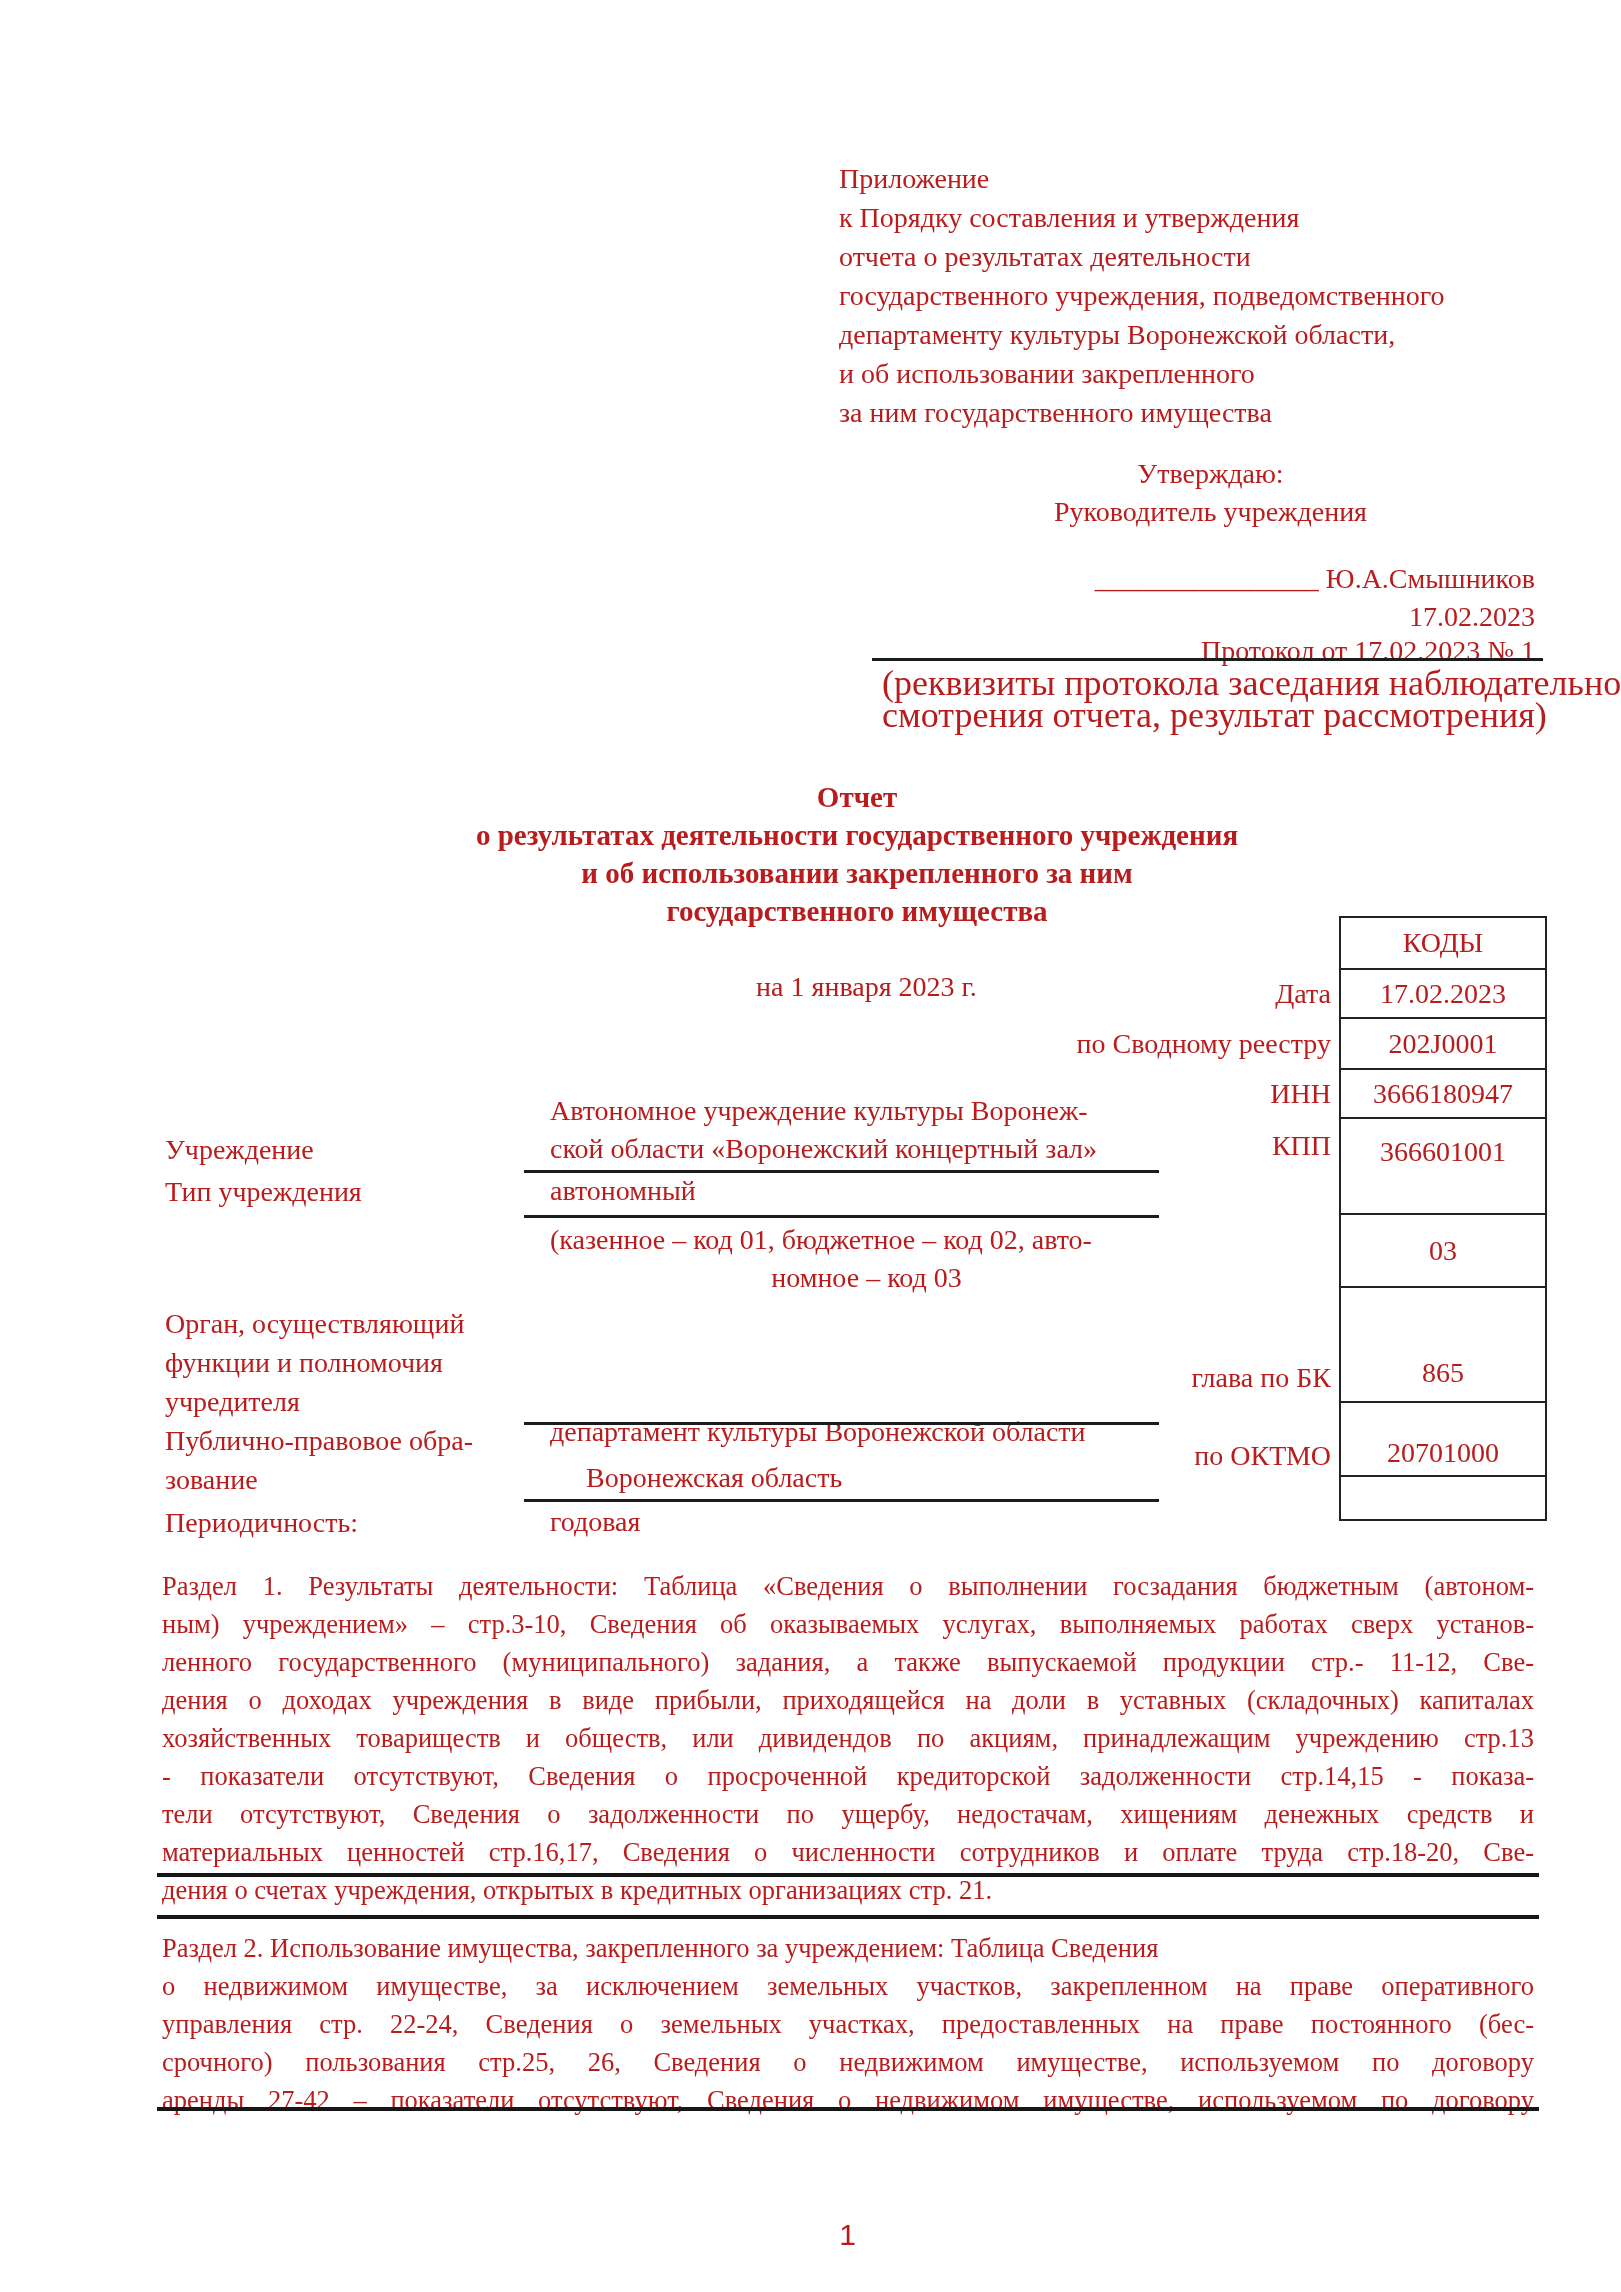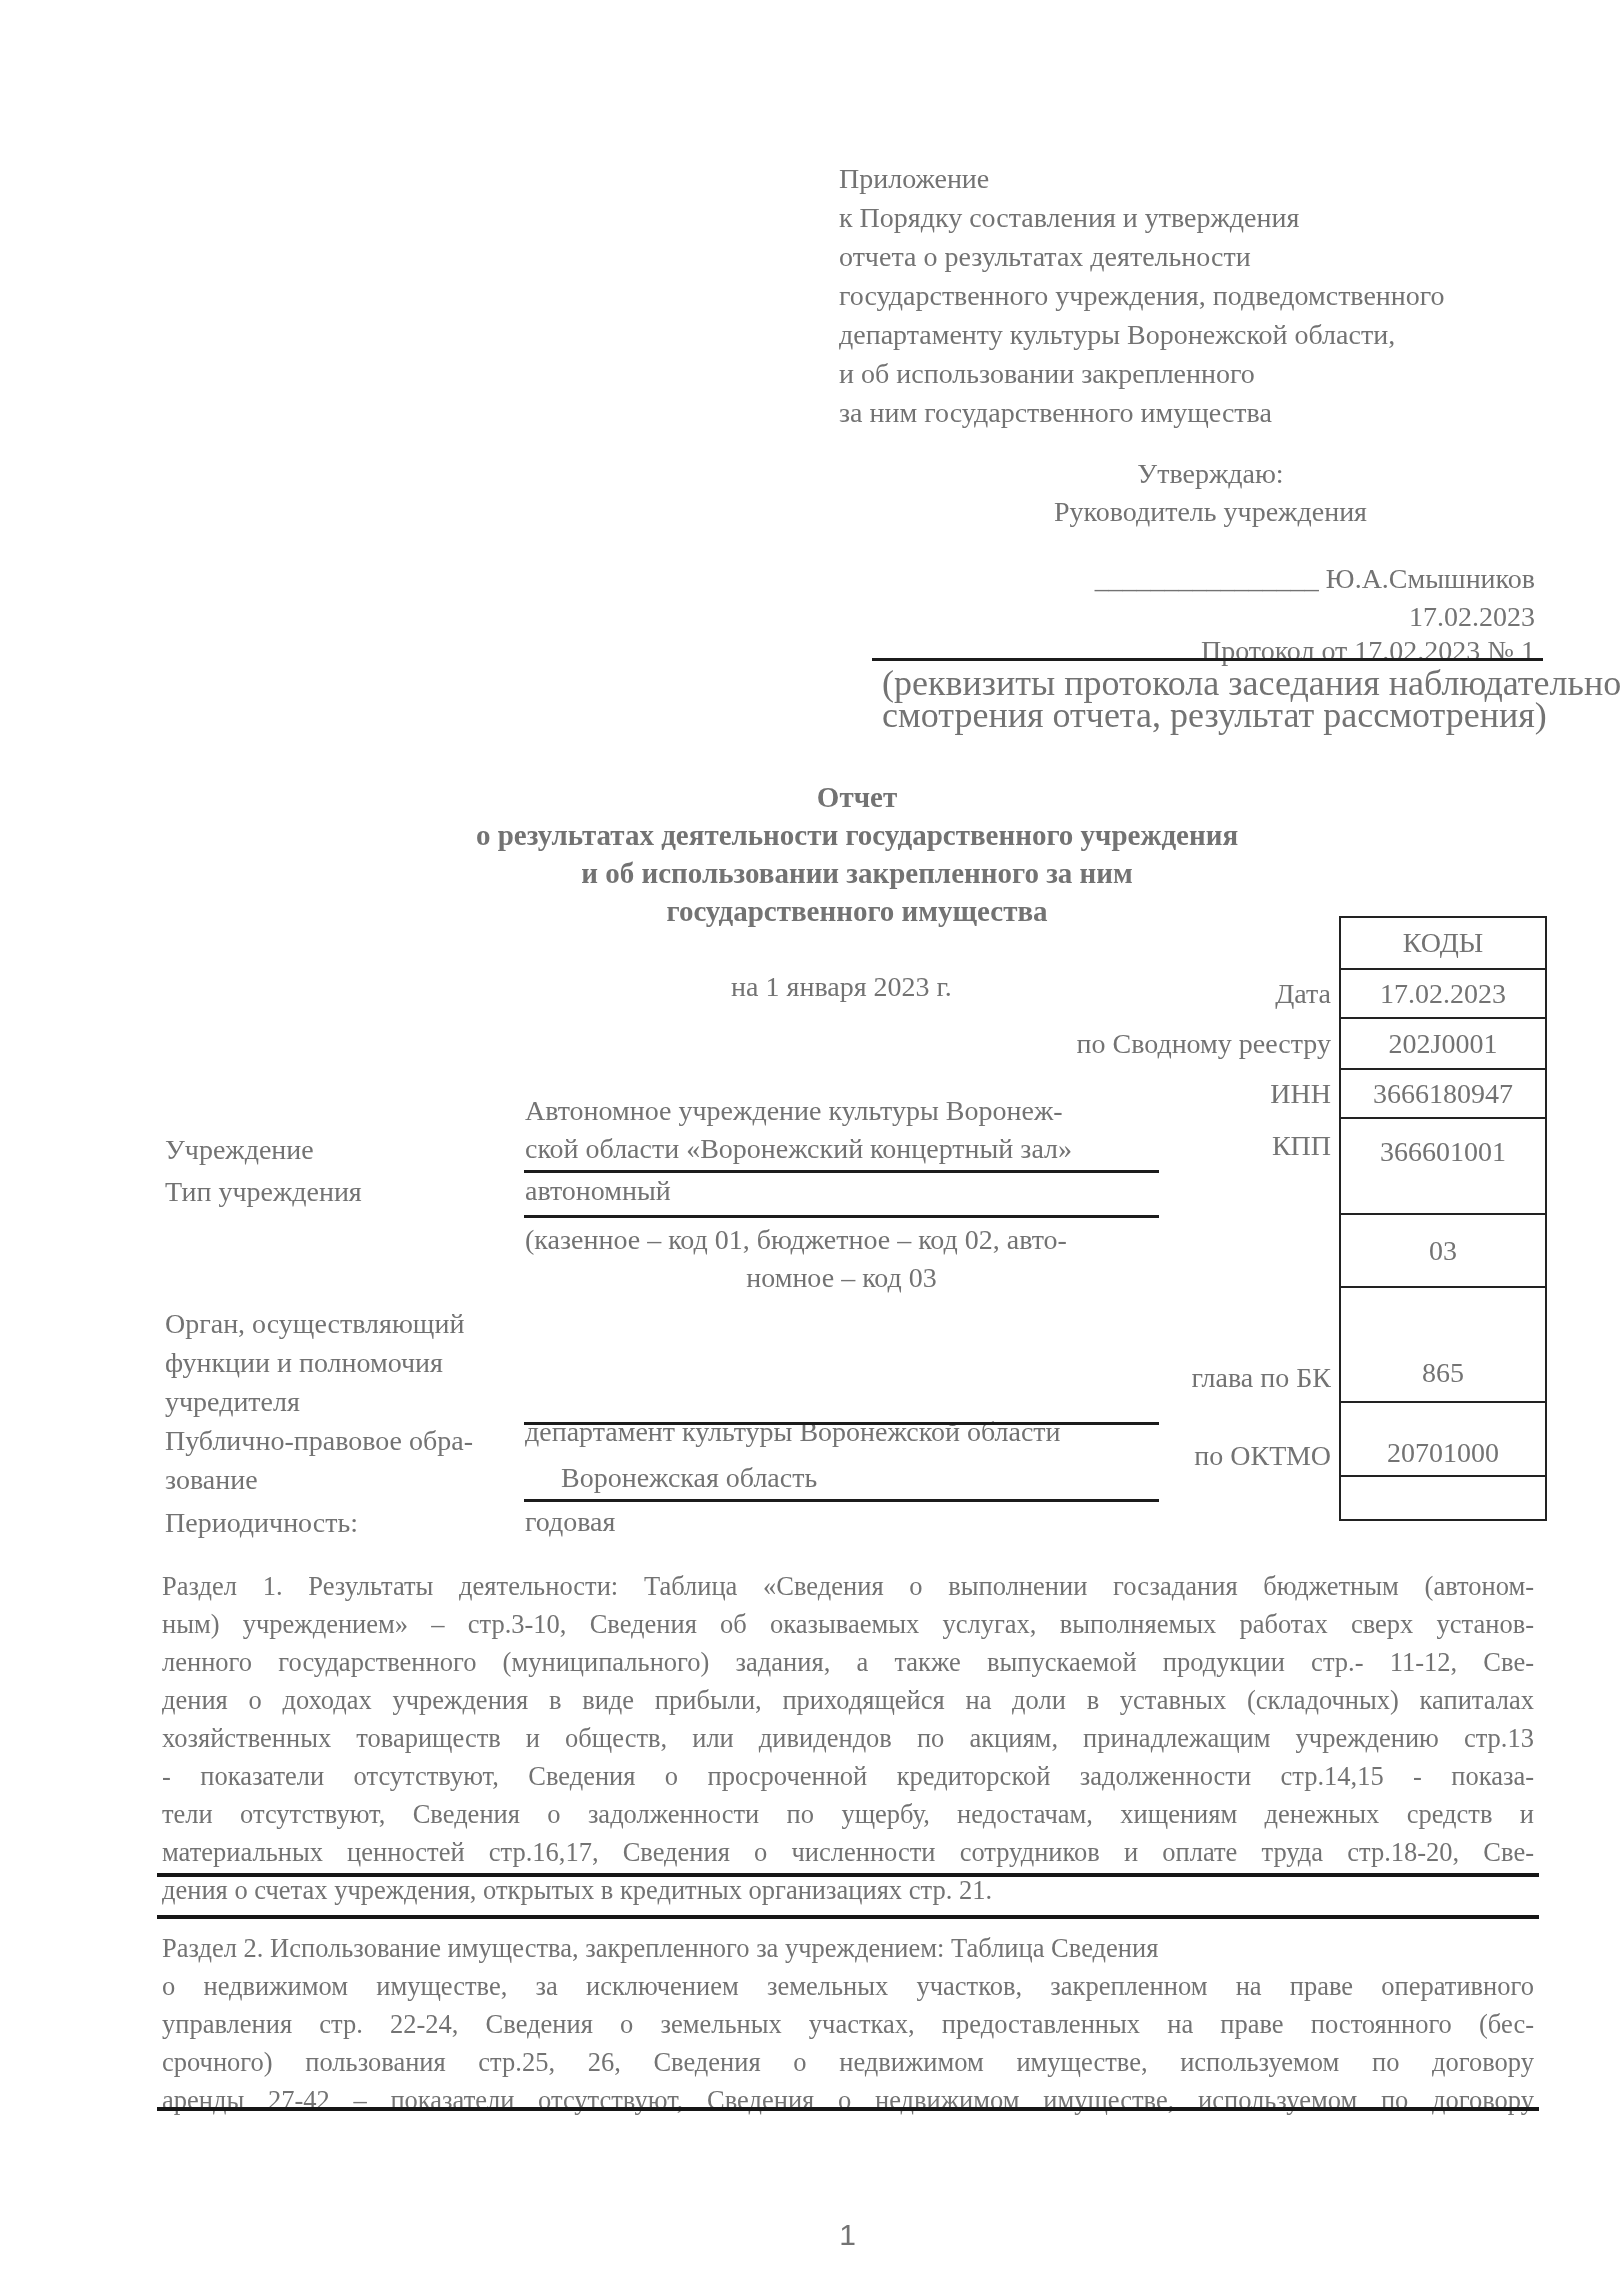--- a/index.html
+++ b/index.html
@@ -1,33 +1,33 @@
 <!DOCTYPE html>
 <html lang="ru"><head>
 <meta charset="utf-8">
 <style>
   html,body{margin:0;padding:0;background:#ffffff;}
   .page{
     position:relative;width:1621px;height:2293px;background:#ffffff;
-    font-family:"Liberation Serif","DejaVu Serif",serif;color:#737373;
+    font-family:"Liberation Serif","DejaVu Serif",serif;color:#b91c1c;
     overflow:hidden;
   }
   .abs{position:absolute;}
   .nw{white-space:nowrap;}
   .line{height:2.9px;background:#1c1c1c;}
   .thick{height:3.9px;background:#161616;}
 
   .appendix{left:839px;top:159px;font-size:28px;line-height:39px;}
   .approve{left:887px;top:455px;width:647px;text-align:center;font-size:28px;line-height:38px;}
   .sigblock{left:980px;width:555px;text-align:right;font-size:28px;}
   .noteblock{left:882px;top:667px;width:659px;text-align:center;font-size:36px;line-height:32px;}
   .title{left:165px;top:778px;width:1384px;text-align:center;font-weight:bold;font-size:29px;line-height:38px;}
 
   .llabel{left:165px;font-size:28px;line-height:39px;}
-  .val{left:525px;width:633px;font-size:28px;line-height:38px;}
+  .val{left:550px;width:633px;font-size:28px;line-height:38px;}
   .rlabel{left:988px;width:343px;text-align:right;font-size:28px;}
 
   .cbox{left:1339px;top:916px;width:204px;height:601px;border:2.9px solid #222;
         box-sizing:content-box;display:flex;flex-direction:column;font-size:28px;text-align:center;}
   .ccell{box-sizing:border-box;border-bottom:2px solid #222;display:flex;justify-content:center;align-items:center;}
   .ccell:last-child{border-bottom:none;flex:1;}
   .c1{height:52px;} .c2{height:49px;} .c3{height:51px;} .c4{height:49px;}
   .c5{height:96px;align-items:flex-start;padding-top:17px;}
   .c6{height:73px;}
   .c7{height:115px;align-items:flex-end;padding-bottom:12px;}

